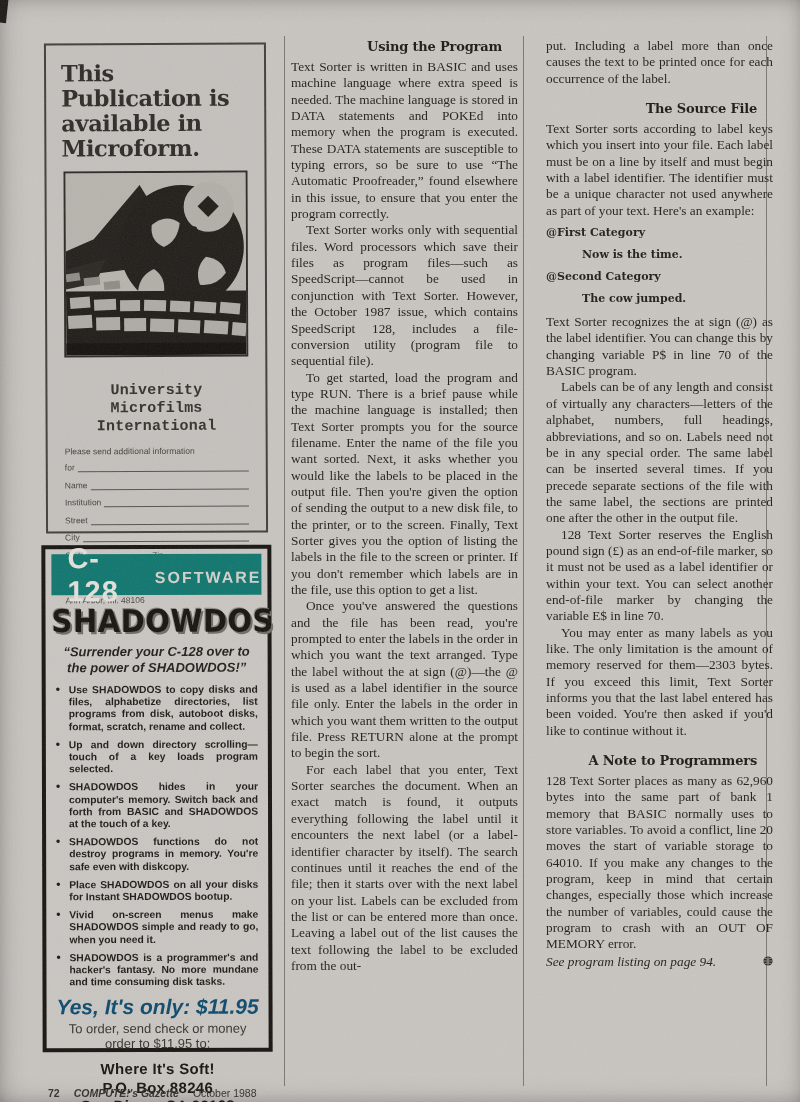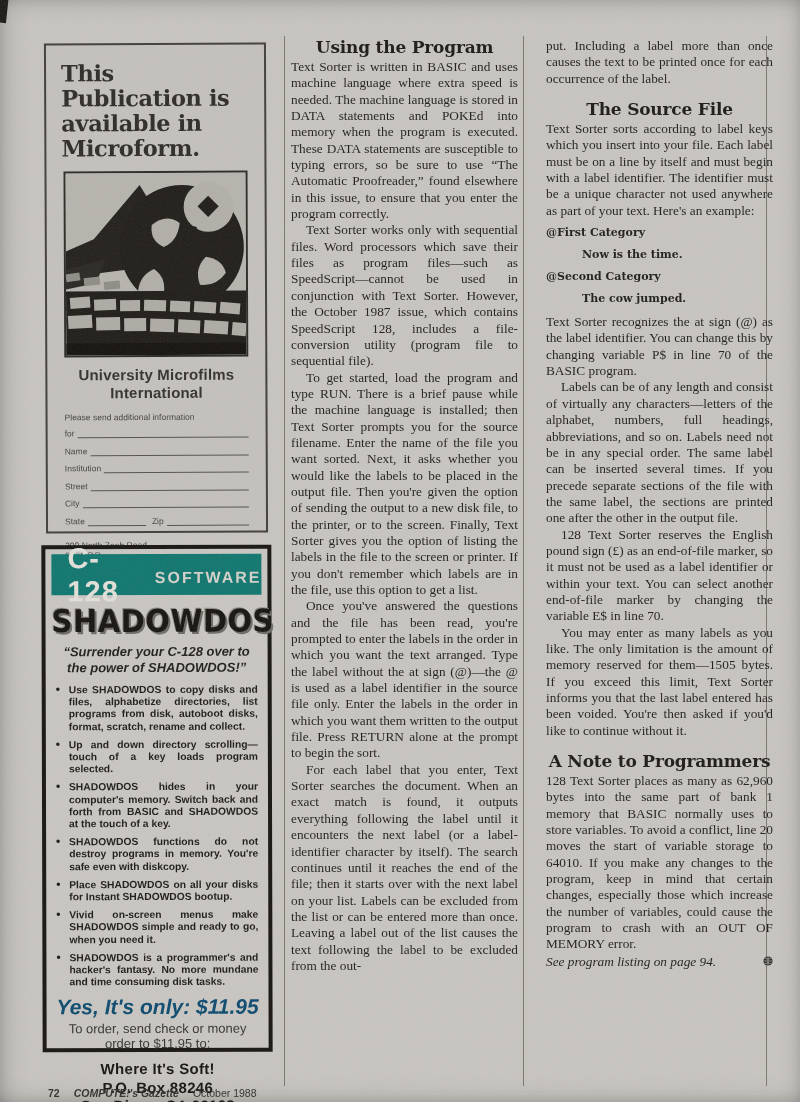--- a/index.html
+++ b/index.html
@@ -25,22 +25,22 @@
     border:2px solid #413e3a; background:rgba(0,0,0,0.015);
     box-sizing:border-box; padding:12px 13px 0; transform:rotate(-0.25deg);
   }
   .ad-micro .headline{
     font-family:"DejaVu Serif", serif; font-weight:bold;
     font-size:22.5px; line-height:25px; letter-spacing:-0.4px; color:#2e2b27;
     width:196px; margin:4px 0 10px 2px;
   }
   .photo-frame{width:180px; margin:0 auto; border:2px solid #2b2926; display:block;}
   .ad-micro .org{
-    font-family:Liberation Sans, sans-serif; font-weight:bold; text-align:center;
-    font-size:15px; line-height:18px; color:#34312c; margin:9px 0 10px; letter-spacing:0.2px;
+    font-family:Liberation Mono, monospace; font-weight:bold; text-align:center;
+    font-size:15px; line-height:18px; color:#34312c; margin:25px 0 10px; letter-spacing:0.2px;
   }
   .mform{font-family:"Liberation Sans", sans-serif; font-size:8.5px; color:#45423d; margin:0 4px;}
   .mform .intro{margin-bottom:6px;}
   .frow{display:flex; align-items:flex-end; margin-bottom:7.5px;}
   .frow .flabel{white-space:nowrap; padding-right:3px;}
   .frow .fline{flex:1; border-bottom:1px solid #55524c; height:9px;}
   .frow .fline.short{flex:0 0 58px; margin-right:6px;}
   .maddr{font-family:"Liberation Sans", sans-serif; font-size:8.5px; line-height:10.5px; color:#45423d; margin:14px 4px 0;}
 
   .ad-sdos{
@@ -73,22 +73,22 @@
   }
   .sdos-bullets li::before{content:"•"; position:absolute; left:2px; top:-1px; font-size:12px;}
   .sdos-price{font-weight:bold; font-style:italic; font-size:21px; text-align:center; color:#0c4a6e; margin:7px 0 2px; letter-spacing:0px;}
   .sdos-order{font-size:13px; text-align:center; color:#37342f; margin-bottom:9px;}
   .sdos-co{font-weight:bold; font-size:15px; line-height:18.5px; text-align:center; color:#17140f; letter-spacing:0.3px;}
 
   
   .col{position:absolute; top:38px; width:227px; font-size:13.3px; line-height:16.35px; text-align:justify; color:#201d19;}
   .col.mid{left:291px;} .col.right{left:546px;}
   .col h3{
-    font-family:"DejaVu Serif", serif; font-size:17px; line-height:18px;
-    letter-spacing:-0.2px; color:#1d1a15; margin:0 0 3px; text-align:center;
+    font-family:"DejaVu Serif", serif; font-size:13px; line-height:18px;
+    letter-spacing:-0.2px; color:#1d1a15; margin:0 16px 3px; text-align:right;
   }
   .col h3.spaced{margin-top:13px;}
   .col p{margin:0; text-indent:15px;}
   .col p.noindent{text-indent:0;}
   .example{font-family:"DejaVu Serif", serif; font-weight:bold; font-size:11px; line-height:13px; text-align:left; margin:7px 0 8px;}
   .example .exlabel{margin:0 0 9px;}
   .example .exline{margin:0 0 9px; padding-left:36px;}
   .closing-line{display:flex; justify-content:space-between; align-items:center; margin-top:1px;}
   .closing-line .see{font-style:italic; text-indent:0;}
   .end-icon{flex:0 0 auto; margin-left:6px; display:inline-block;}
@@ -234,21 +234,21 @@
     <div class="example">
       <div class="exlabel">@First Category</div>
       <div class="exline">Now is the time.</div>
       <div class="exlabel">@Second Category</div>
       <div class="exline">The cow jumped.</div>
     </div>
 
     <p class="noindent">Text Sorter recognizes the at sign (@) as the label identifier. You can change this by changing variable P$ in line 70 of the BASIC program.</p>
     <p>Labels can be of any length and consist of virtually any characters—letters of the alphabet, numbers, full headings, abbreviations, and so on. Labels need not be in any special order. The same label can be inserted several times. If you precede separate sections of the file with the same label, the sections are printed one after the other in the output file.</p>
     <p>128 Text Sorter reserves the English pound sign (£) as an end-of-file marker, so it must not be used as a label identifier or within your text. You can select another end-of-file marker by changing the variable E$ in line 70.</p>
-    <p>You may enter as many labels as you like. The only limitation is the amount of memory reserved for them—1505 bytes. If you exceed this limit, Text Sorter informs you that the last label entered has been voided. You're then asked if you'd like to continue without it.</p>
+    <p>You may enter as many labels as you like. The only limitation is the amount of memory reserved for them—2303 bytes. If you exceed this limit, Text Sorter informs you that the last label entered has been voided. You're then asked if you'd like to continue without it.</p>
 
     <h3 class="spaced">A Note to Programmers</h3>
     <p class="noindent">128 Text Sorter places as many as 62,960 bytes into the same part of bank 1 memory that BASIC normally uses to store variables. To avoid a conflict, line 20 moves the start of variable storage to 64010. If you make any changes to the program, keep in mind that certain changes, especially those which increase the number of variables, could cause the program to crash with an OUT OF MEMORY error.</p>
 
     <div class="closing-line">
       <span class="see">See program listing on page 94.</span>
       <span class="end-icon">
         <svg width="10" height="10" viewBox="0 0 10 10">
           <circle cx="5" cy="5" r="4.6" fill="#2b2824"></circle>
           <path d="M5 .4 V9.6 M.4 5 H9.6 M1.5 2.1 a6.5 6.5 0 0 0 7 0 M1.5 7.9 a6.5 6.5 0 0 1 7 0" stroke="#b6b3ad" stroke-width="0.7" fill="none"></path>

